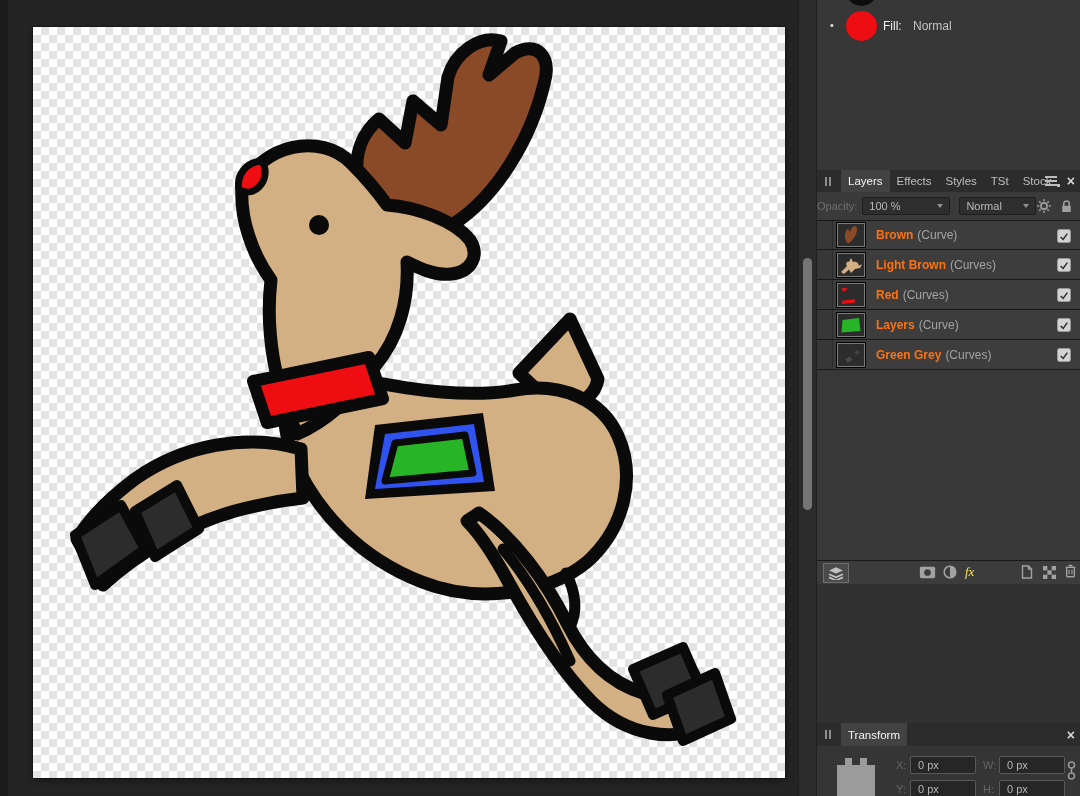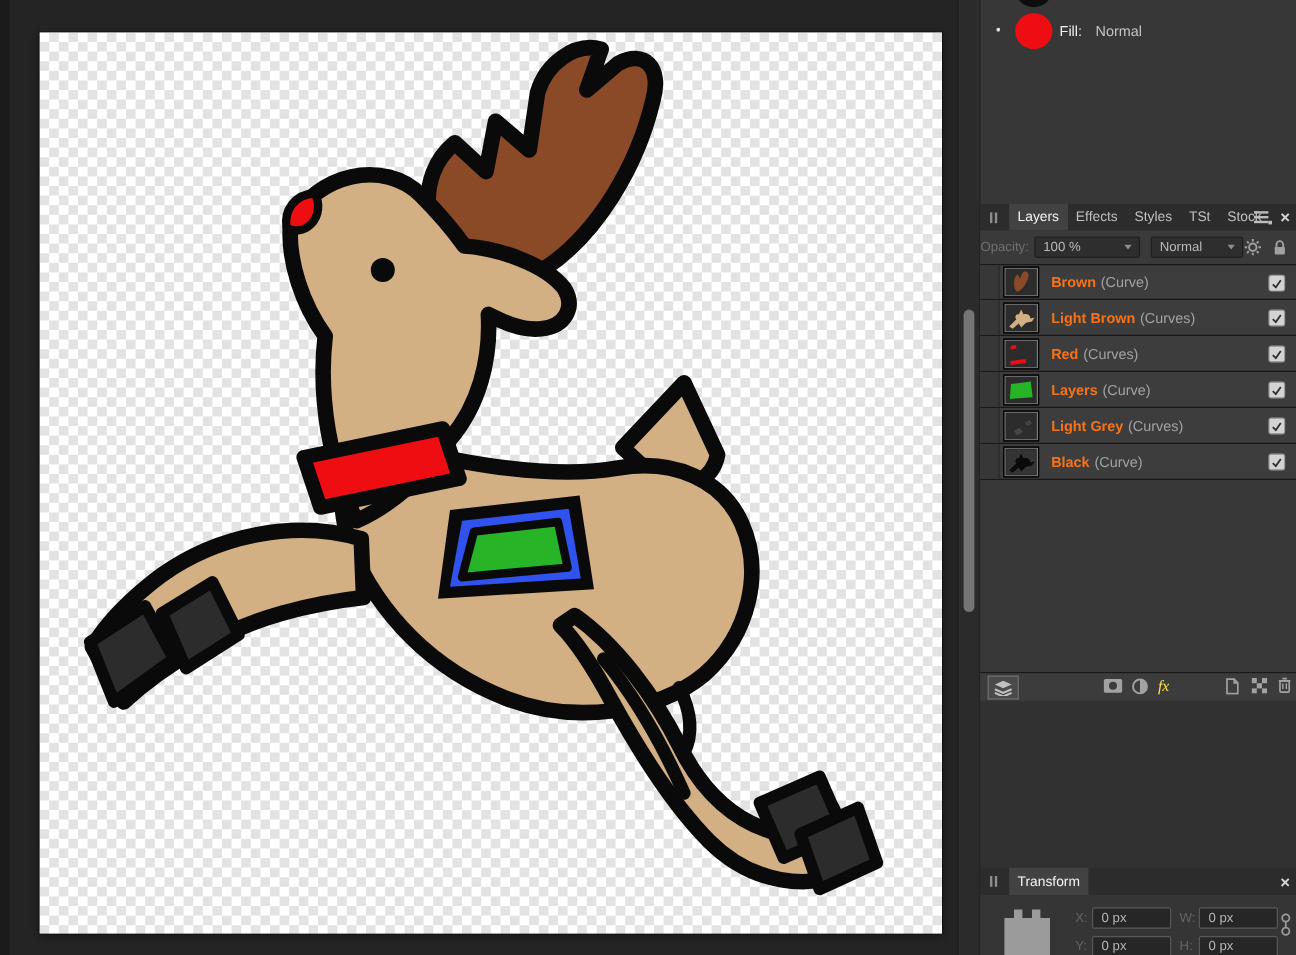--- a/index.html
+++ b/index.html
@@ -278,45 +278,29 @@
 
         <div class="layer-row">
           <div class="row-gutter"></div>
           <div class="thumb-frame">
             <svg viewBox="0 0 24 20">
                 <path d="M6,14 l5,-2.5 2.5,3.5 -5,3 z" fill="#474747"></path>
                 <path d="M15,7 l4,-2 2,3 -4,2 z" fill="#424242"></path>
               </svg>
           </div>
           <div class="layer-label">
-            <span class="lname">Light Grey</span><span class="lkind">(Curves)</span>
-          </div>
-          <div class="chk">
-            <svg width="10" height="9" viewBox="0 0 12 10">
-                <polyline points="2,5.5 5,8.5 10,1.5" fill="none" stroke="#2e2e2e" stroke-width="1.8"></polyline>
-              </svg>
-          </div>
-        </div>
-
-        <div class="layer-row">
-          <div class="row-gutter"></div>
-          <div class="thumb-frame">
-            <svg viewBox="0 0 24 20" style="background:#343434">
-                <path d="M2,17 L8,11 C6,9 8,6 10,7 L12,3 L14,7 C17,6 20,8 19.5,10.5 L23,9.5 L21,13 L16,14 L12,18 L10,14.5 L5,19 Z" fill="#0a0a0a"></path>
-              </svg>
-          </div>
-          <div class="layer-label">
-            <span class="lname">Black</span><span class="lkind">(Curve)</span>
-          </div>
-          <div class="chk">
-            <svg width="10" height="9" viewBox="0 0 12 10">
-                <polyline points="2,5.5 5,8.5 10,1.5" fill="none" stroke="#2e2e2e" stroke-width="1.8"></polyline>
-              </svg>
-          </div>
-        </div>
+            <span class="lname">Green Grey</span><span class="lkind">(Curves)</span>
+          </div>
+          <div class="chk">
+            <svg width="10" height="9" viewBox="0 0 12 10">
+                <polyline points="2,5.5 5,8.5 10,1.5" fill="none" stroke="#2e2e2e" stroke-width="1.8"></polyline>
+              </svg>
+          </div>
+        </div>
+
 
       </div>
 
       <div class="layers-empty"></div>
 
       <div class="layers-footer">
         <div class="f-ic stack-box" style="left:6px;">
           <svg width="18" height="14" viewBox="0 0 20 16">
             <path d="M2,5 L10,1.5 18,5 10,8.5 Z" fill="#c0c0c0"></path>
             <path d="M2,9.5 L10,13 18,9.5" fill="none" stroke="#c0c0c0" stroke-width="2"></path>

